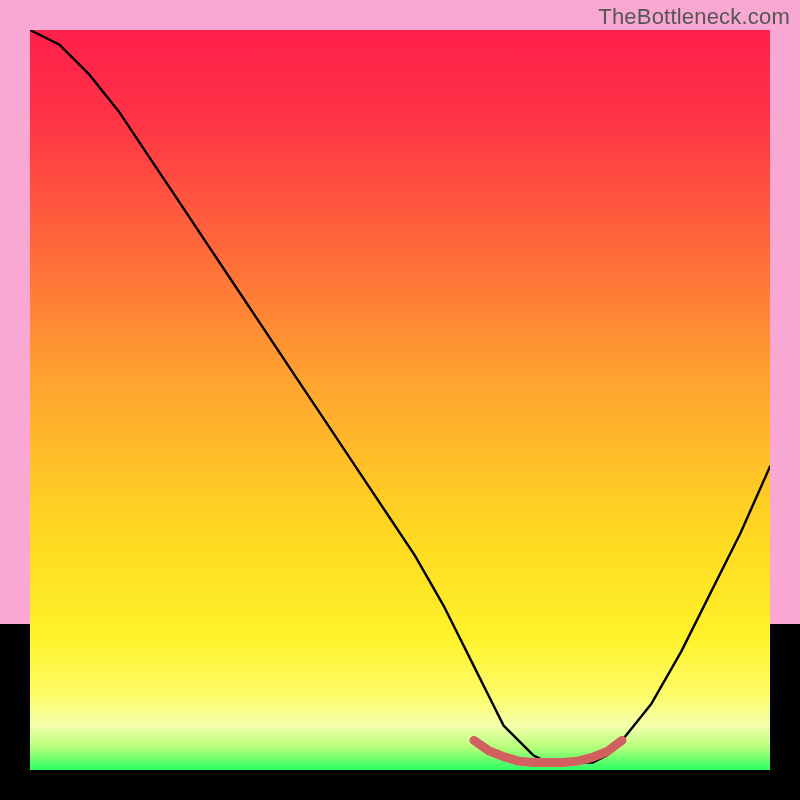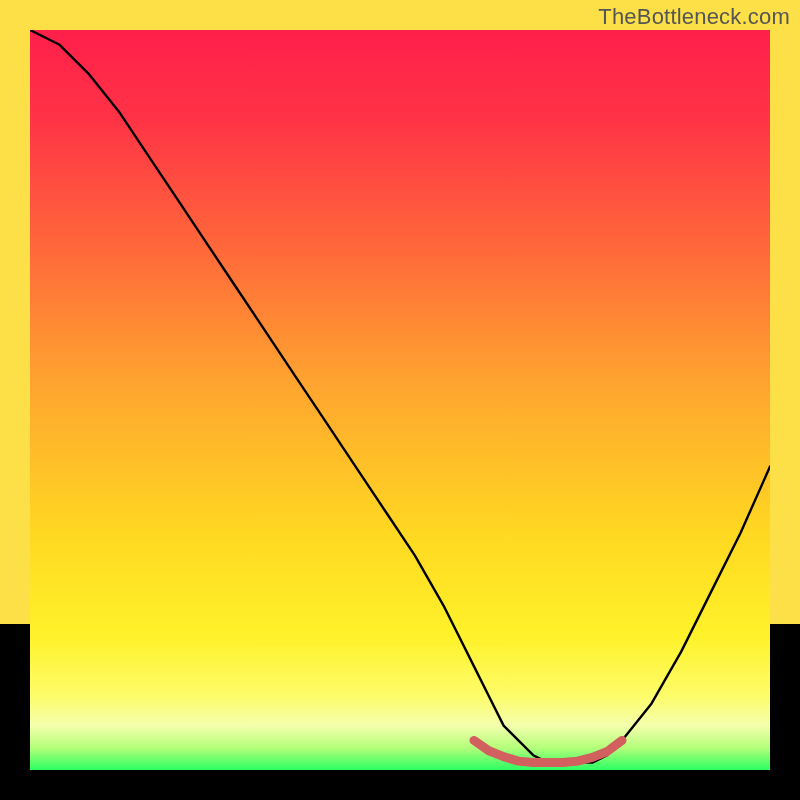--- a/index.html
+++ b/index.html
@@ -8,21 +8,21 @@
     width: 800px;
     height: 800px;
     background: #000;
     overflow: hidden;
     font-family: Arial, Helvetica, sans-serif;
   }
   .frame {
     position: relative;
     width: 800px;
     height: 624px;
-    background: #fde047;
+    background: #f9a8d4;
   }
   .watermark {
     position: absolute;
     top: 4px;
     right: 10px;
     color: #555;
     font-size: 22px;
     font-weight: 500;
     letter-spacing: 0.2px;
     user-select: none;

